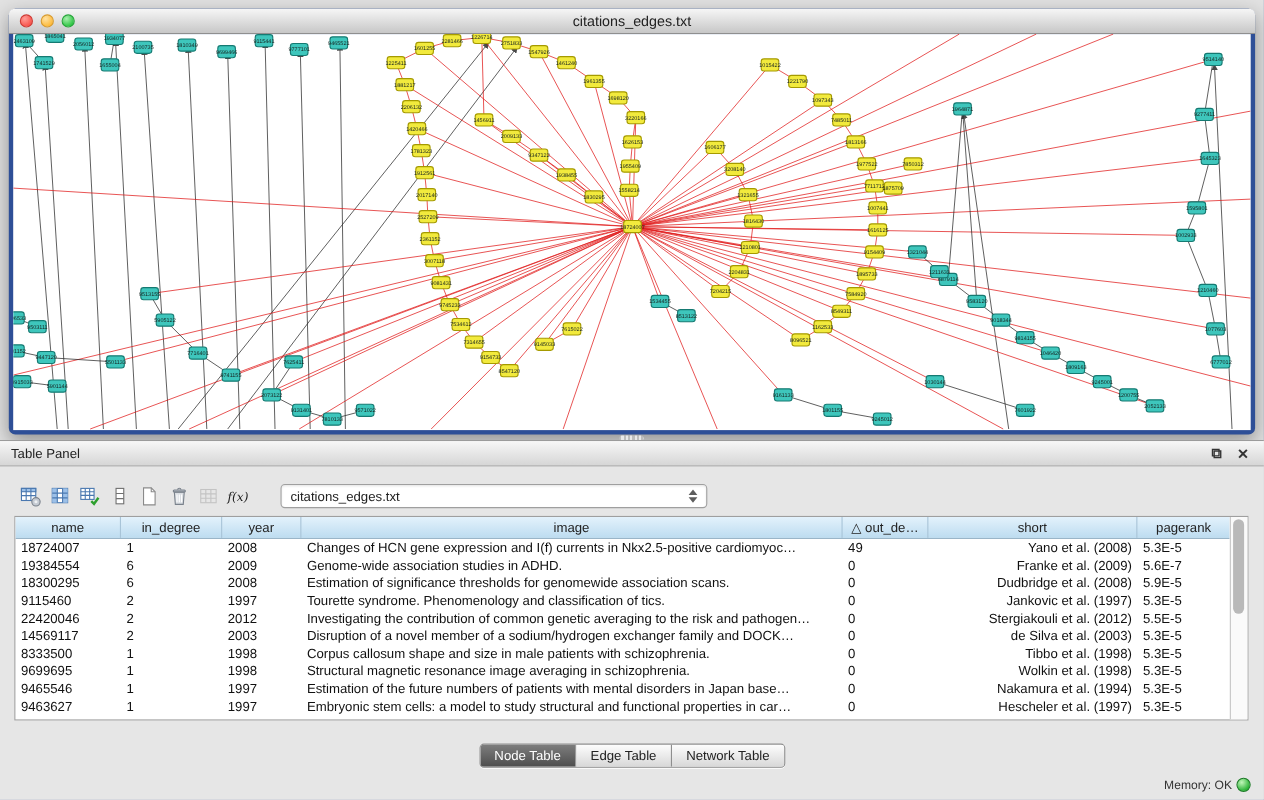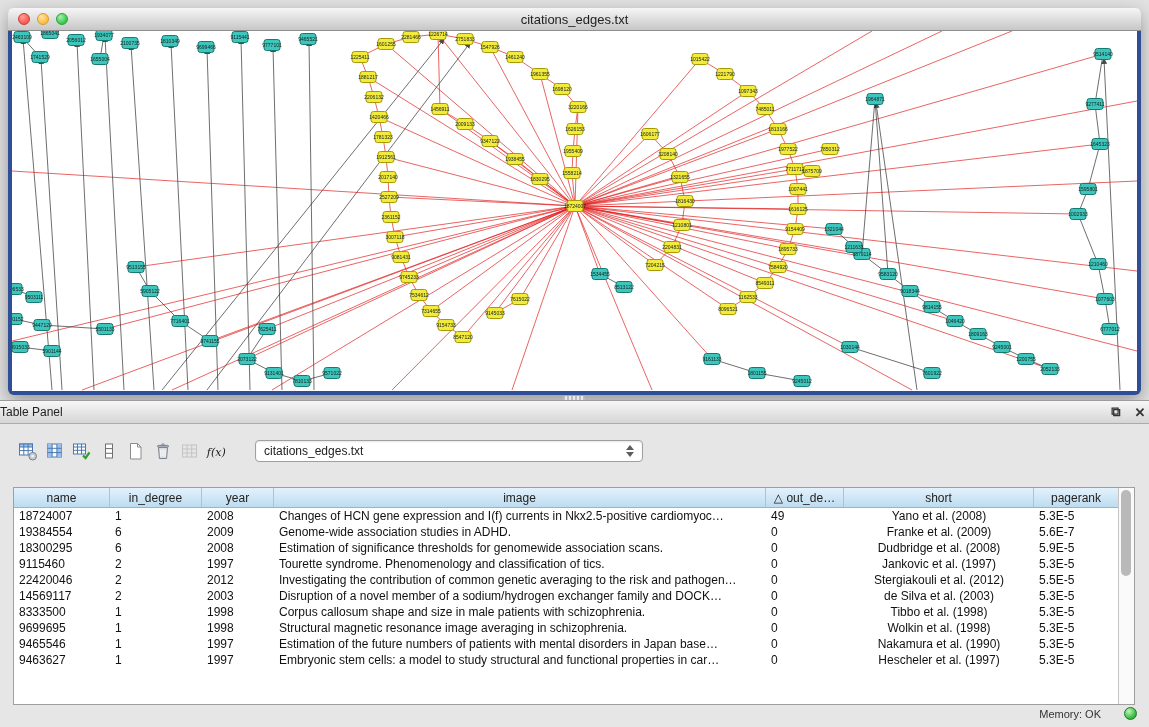--- a/index.html
+++ b/index.html
@@ -23,63 +23,63 @@
   .netwrap{position:absolute;left:4px;top:23px;width:1125px;height:360px;background:#fff;overflow:hidden}
   #net{display:block}
   #net .node rect{stroke-width:1}
   #net .node text{pointer-events:none;fill:#16221f}
   
   .dimple{position:absolute;left:563px;top:396px;width:22px;height:5px;border-radius:3px;
     background:repeating-linear-gradient(90deg,#bdbdbd 0 2px,#e9e9e9 2px 4px)}
   
   .panel{position:absolute;left:0;top:400px;width:1149px;height:327px;background:#e6e6e6;border-top:1px solid #9b9b9b}
   .panel-header{height:22px;background:linear-gradient(#f7f7f7,#d6d6d6);border-bottom:1px solid #ababab;
-    display:flex;align-items:center;padding:0 0;font-size:12px;color:#222}
+    display:flex;align-items:center;padding:0 10px;font-size:12px;color:#222}
   .panel-header .spacer{flex:1}
   .ph-btn{width:18px;height:16px;display:flex;align-items:center;justify-content:center;color:#333;
     font-size:13px;margin-left:6px;font-weight:bold}
   .toolbar{display:flex;align-items:center;padding:16px 0 10px 16px}
   #toolbar-icons{display:flex;gap:3px;align-items:flex-end}
   .tool-btn{width:24px;height:22px;display:flex;align-items:center;justify-content:center}
   .combo{margin-left:26px;width:388px;height:22px;background:#fff;border:1px solid #9f9f9f;border-radius:4px;
     display:flex;align-items:center;font-size:12px;color:#222;padding:0 8px;box-sizing:border-box;
     box-shadow:inset 0 1px 2px rgba(0,0,0,.10)}
   .combo .val{flex:1}
   .stepper{display:flex;flex-direction:column;gap:2px;margin-left:6px}
   .stepper i{display:block;width:0;height:0;border-left:4px solid transparent;border-right:4px solid transparent}
   .stepper .up{border-bottom:5px solid #5d5d5d}
   .stepper .dn{border-top:5px solid #5d5d5d}
   
-  .tablewrap{position:absolute;left:13px;top:86px;width:1122px;height:218px;background:#fff;
+  .tablewrap{position:absolute;left:13px;top:68px;width:1122px;height:186px;background:#fff;
     border:1px solid #9f9f9f;display:flex;box-sizing:border-box}
   .tgrid{flex:1;overflow:hidden}
   .thead{display:flex;height:19px;background:linear-gradient(#e3f2fc,#bddcf0);border-bottom:1px solid #9ab5c8}
   .th{font-size:12px;color:#222;display:flex;align-items:center;justify-content:center;
     border-right:1px solid #a8c4d8;box-sizing:border-box;white-space:nowrap;overflow:hidden}
   .tr{display:flex;height:16px}
   .td{font-size:12px;color:#111;line-height:16px;padding:0 5px;box-sizing:border-box;
     white-space:nowrap;overflow:hidden}
   .th:nth-child(1),.td:nth-child(1){width:96px}
   .th:nth-child(2),.td:nth-child(2){width:92px}
   .th:nth-child(3),.td:nth-child(3){width:72px}
   .th:nth-child(4),.td:nth-child(4){width:492px}
   .th:nth-child(5),.td:nth-child(5){width:78px}
-  .th:nth-child(6),.td:nth-child(6){width:190px;text-align:center}
+  .th:nth-child(6),.td:nth-child(6){width:190px;text-align:right}
   .th:nth-child(7),.td:nth-child(7){flex:1;border-right:none}
   .vscroll{width:15px;border-left:1px solid #c5c5c5;background:#fafafa;position:relative}
   .vthumb{position:absolute;left:2px;top:2px;width:10px;height:86px;border-radius:6px;background:#b9b9b9}
   
   .tabs{position:absolute;left:50%;transform:translateX(-50%);top:275px;display:flex;
     border:1px solid #8e8e8e;border-radius:4px;overflow:hidden;box-shadow:0 1px 0 rgba(255,255,255,.8)}
   .tab{padding:2px 13px;font-size:12px;background:linear-gradient(#fdfdfd,#d8d8d8);color:#222;
     border-right:1px solid #8e8e8e;line-height:16px}
   .tab:last-child{border-right:none}
   .tab.sel{background:linear-gradient(#7d7d7d,#4e4e4e);color:#fff}
   
-  .statusbar{position:absolute;right:12px;top:306px;display:flex;align-items:center;gap:23px;
+  .statusbar{position:absolute;right:12px;top:306px;display:flex;align-items:center;gap:4px;
     font-size:11px;color:#333}
   .memdot{width:11px;height:11px;border-radius:50%;border:1px solid #1c7a26;
     background:radial-gradient(circle at 35% 30%,#c2f7ba,#2fb53a 70%)}
 </style>
 </head>
 <body>
 
 <div class="window">
   <div class="titlebar">
     <div class="tl">
@@ -891,37 +891,42 @@
             <div class="td">0</div>
             <div class="td">Wolkin et al. (1998)</div>
             <div class="td">5.3E-5</div>
           </div>
           <div class="tr">
             <div class="td">9465546</div>
             <div class="td">1</div>
             <div class="td">1997</div>
             <div class="td">Estimation of the future numbers of patients with mental disorders in Japan base…</div>
             <div class="td">0</div>
-            <div class="td">Nakamura et al. (1990)</div>
+            <div class="td">Nakamura et al. (1994)</div>
             <div class="td">5.3E-5</div>
           </div>
           <div class="tr">
             <div class="td">9463627</div>
             <div class="td">1</div>
             <div class="td">1997</div>
             <div class="td">Embryonic stem cells: a model to study structural and functional properties in car…</div>
             <div class="td">0</div>
             <div class="td">Hescheler et al. (1997)</div>
             <div class="td">5.3E-5</div>
           </div>
         </div>
     </div>
     <div class="vscroll">
       <div class="vthumb"></div>
     </div>
   </div>
 
+  <div class="tabs" id="tabs">
+      <div class="tab sel">Node Table</div>
+      <div class="tab">Edge Table</div>
+      <div class="tab">Network Table</div>
+    </div>
 
   <div class="statusbar">
     <span>Memory: OK</span>
     <span class="memdot"></span>
   </div>
 </div>
 
 </body></html>

